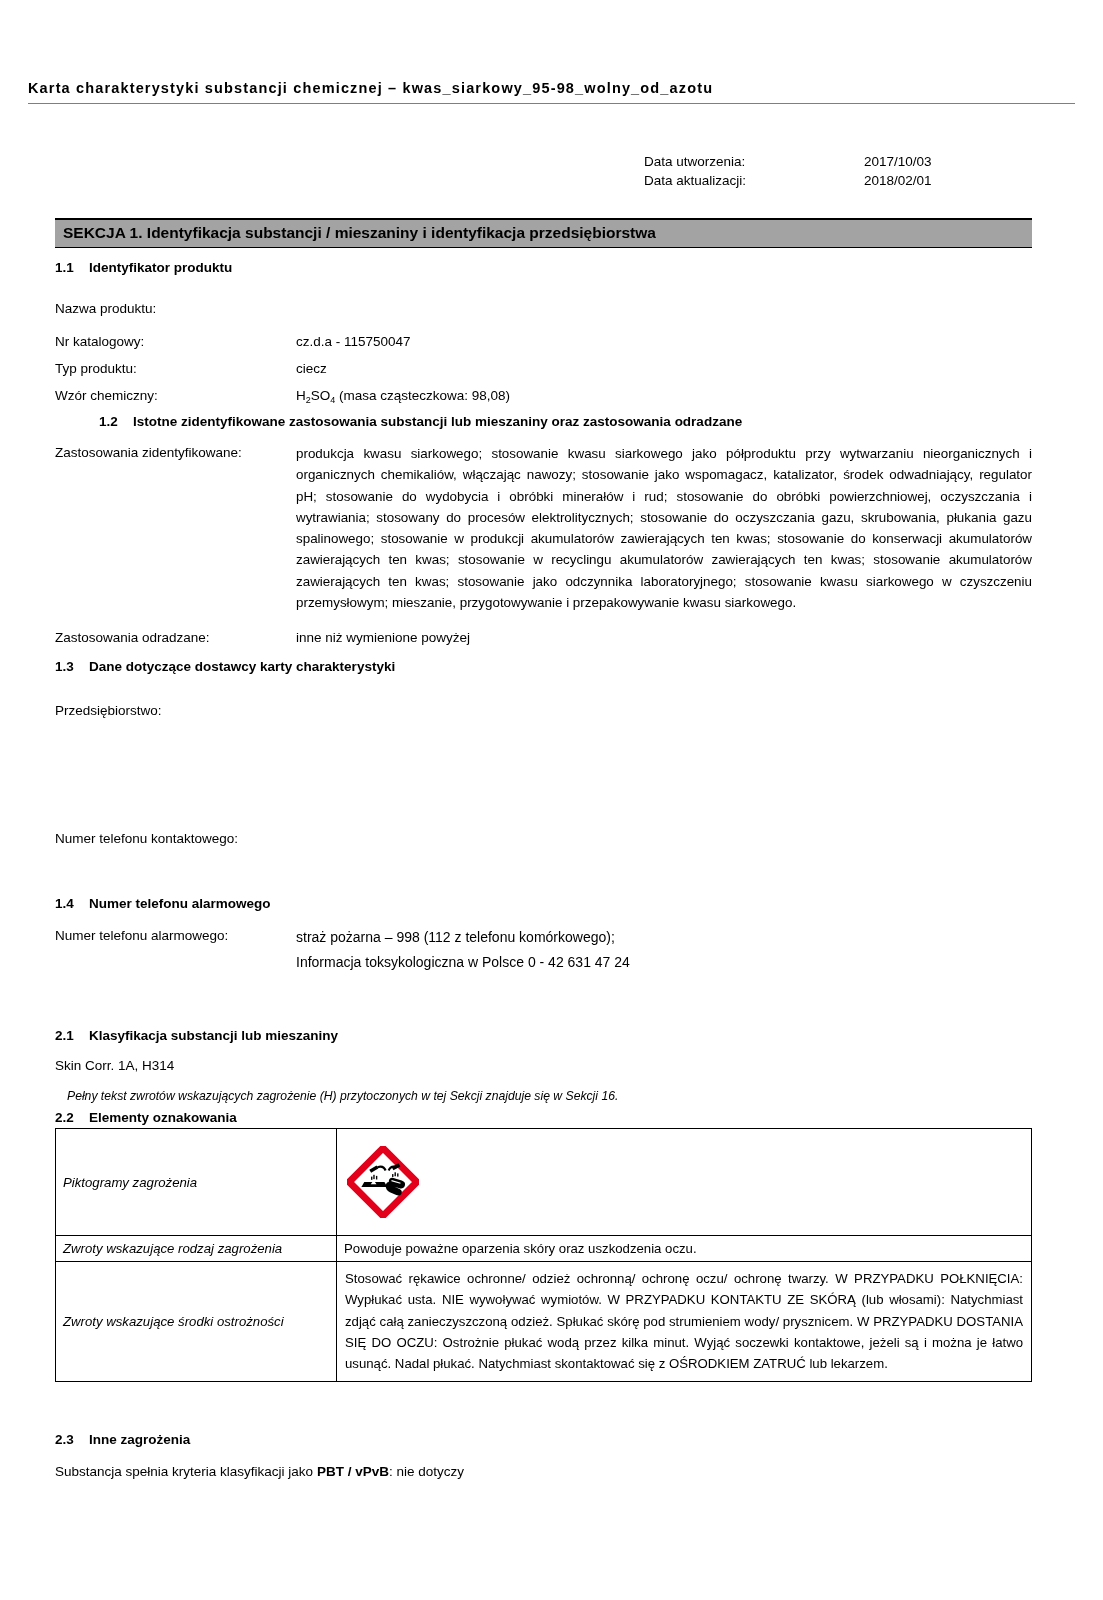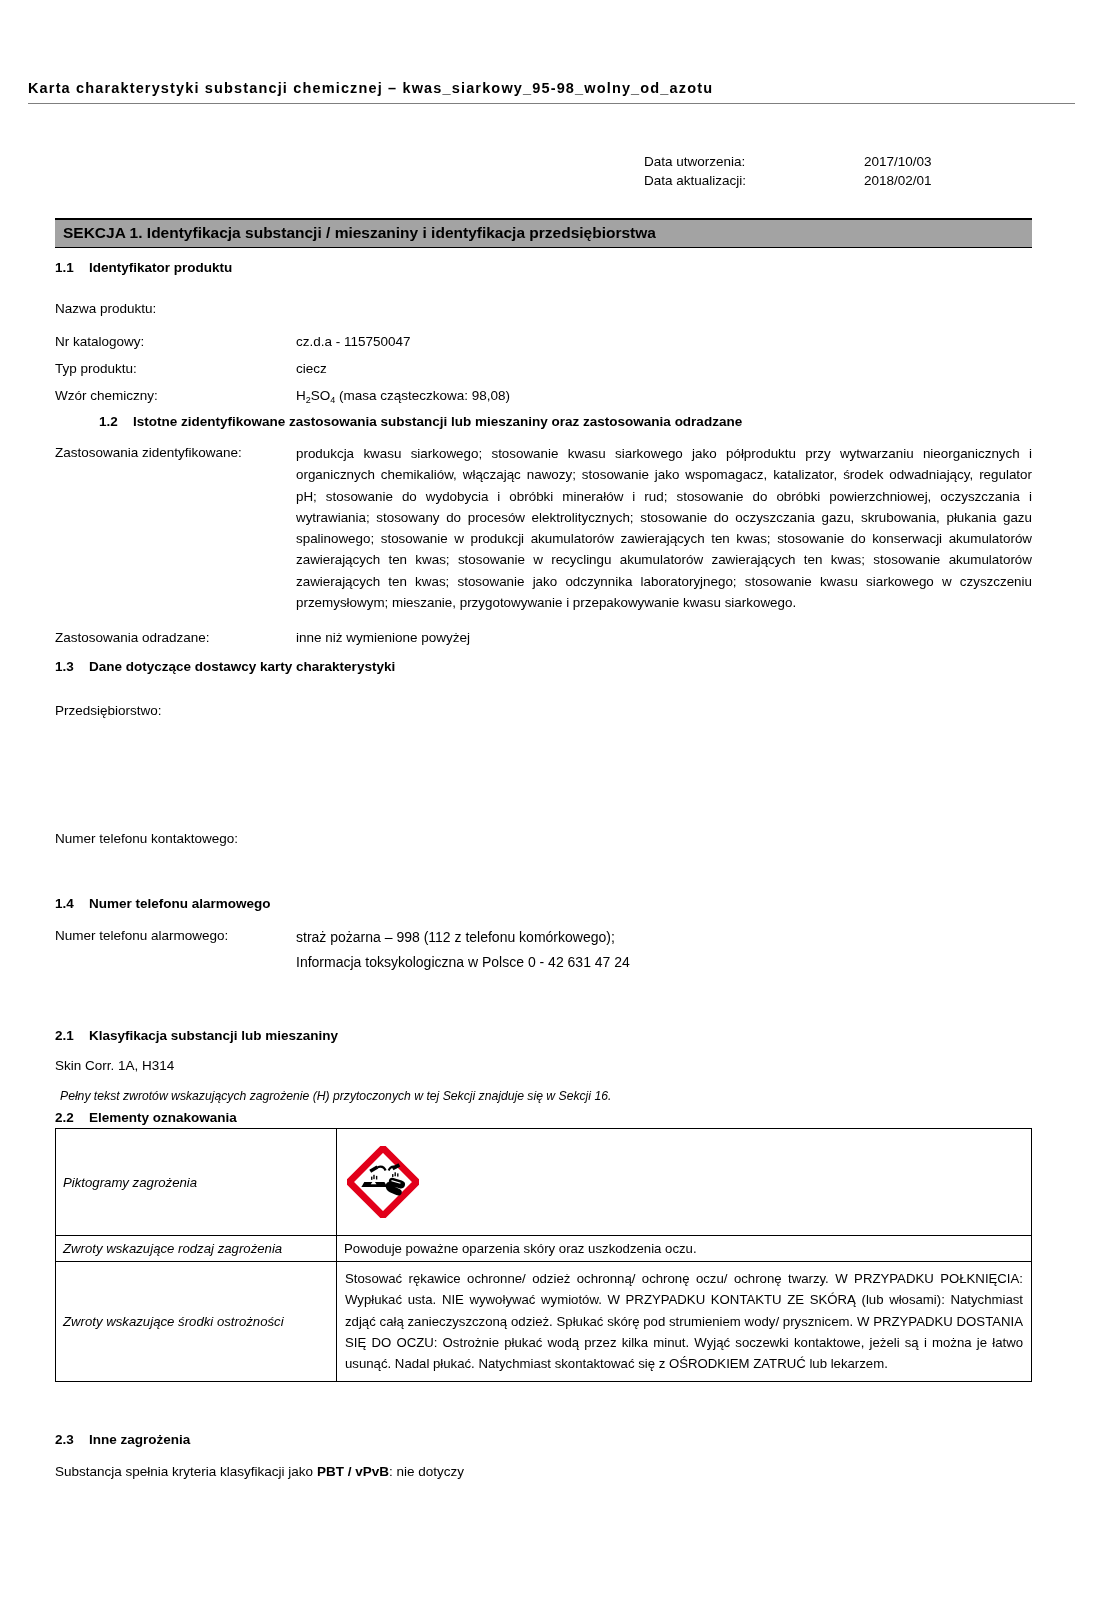--- a/index.html
+++ b/index.html
@@ -203,21 +203,21 @@
     <div>Informacja toksykologiczna w Polsce 0 - 42 631 47 24</div>
   </div>
 
 
   <div class="abs sub-head" style="left:55px; top:1028px;">
     <span class="num">2.1</span><span>Klasyfikacja substancji lub mieszaniny</span>
   </div>
 
   <div class="abs label-col" style="top:1058px;">Skin Corr. 1A, H314</div>
 
-  <div class="abs italic-note" style="left:60px; top:1089px;">Pełny tekst zwrotów wskazujących zagrożenie (H) przytoczonych w tej Sekcji znajduje się w Sekcji 16.</div>
+  <div class="abs italic-note" style="left:67px; top:1089px;">Pełny tekst zwrotów wskazujących zagrożenie (H) przytoczonych w tej Sekcji znajduje się w Sekcji 16.</div>
 
   <div class="abs sub-head" style="left:55px; top:1110px;">
     <span class="num">2.2</span><span>Elementy oznakowania</span>
   </div>
 
   <table class="label-table">
     <tbody>
       <tr>
         <td class="key pictogram-key">Piktogramy zagrożenia</td>
         <td class="pictogram-cell">

